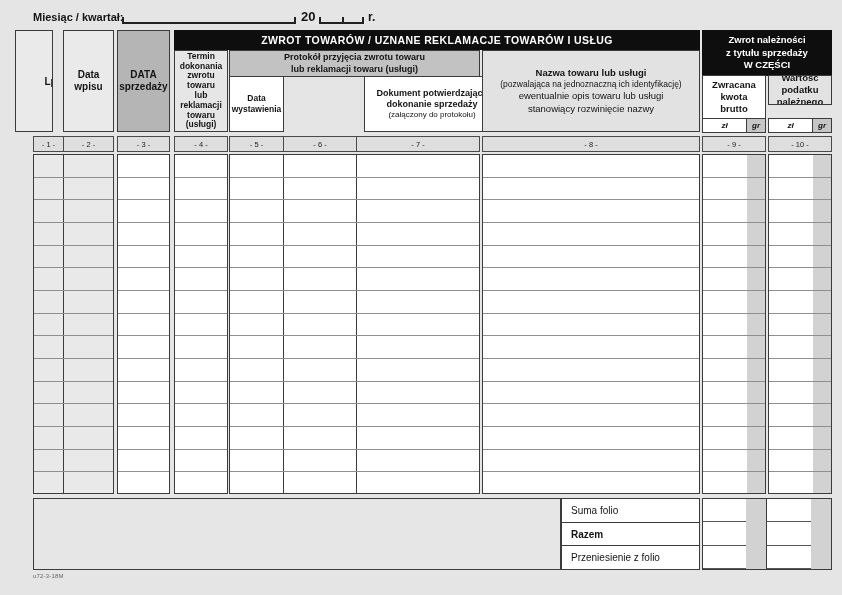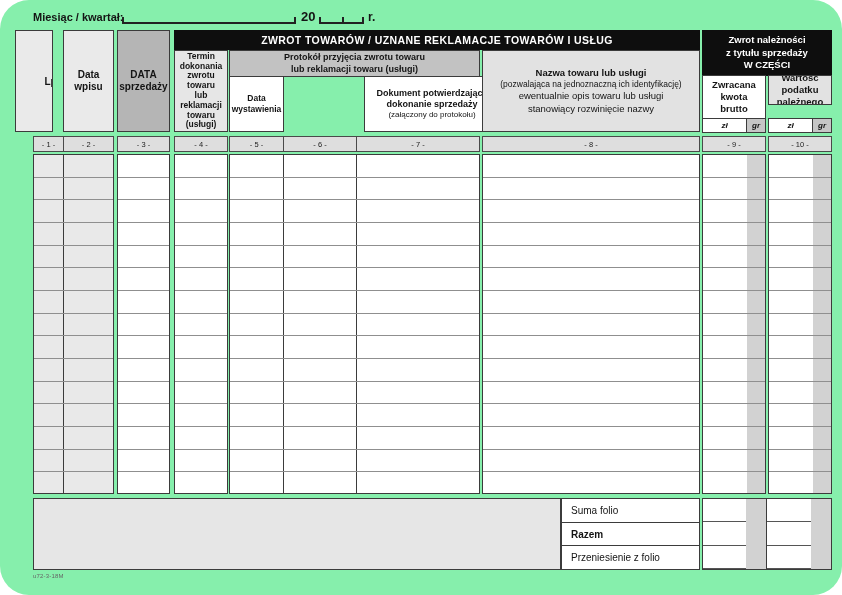--- a/index.html
+++ b/index.html
@@ -1,18 +1,18 @@
 <!DOCTYPE html>
 <html><head>
 <meta charset="utf-8">
 <style>
   * { margin:0; padding:0; box-sizing:border-box; }
   html,body { background:#ffffff; }
   body { font-family:"Liberation Sans", sans-serif; color:#141414; }
-  .canvas { position:relative; width:842px; height:595px; background:#86efac; overflow:hidden;border-radius:29px; }
+  .canvas { position:relative; width:842px; height:595px; background:#e5e5e5; overflow:hidden; }
   .abs { position:absolute; }
   .cell { position:absolute; border:1px solid #3b3b3b; display:flex; align-items:center;
           justify-content:center; text-align:center; overflow:hidden; }
   .ml { white-space:pre-line; }
   .b  { font-weight:bold; }
 
   
   .period-label { left:33px; top:11px; font-size:11px; font-weight:bold; }
   .bracket { border-bottom:2px solid #222; border-left:2px solid #222; border-right:2px solid #222; }
   .line1 { left:122px; top:17px; width:174px; height:7px; }

